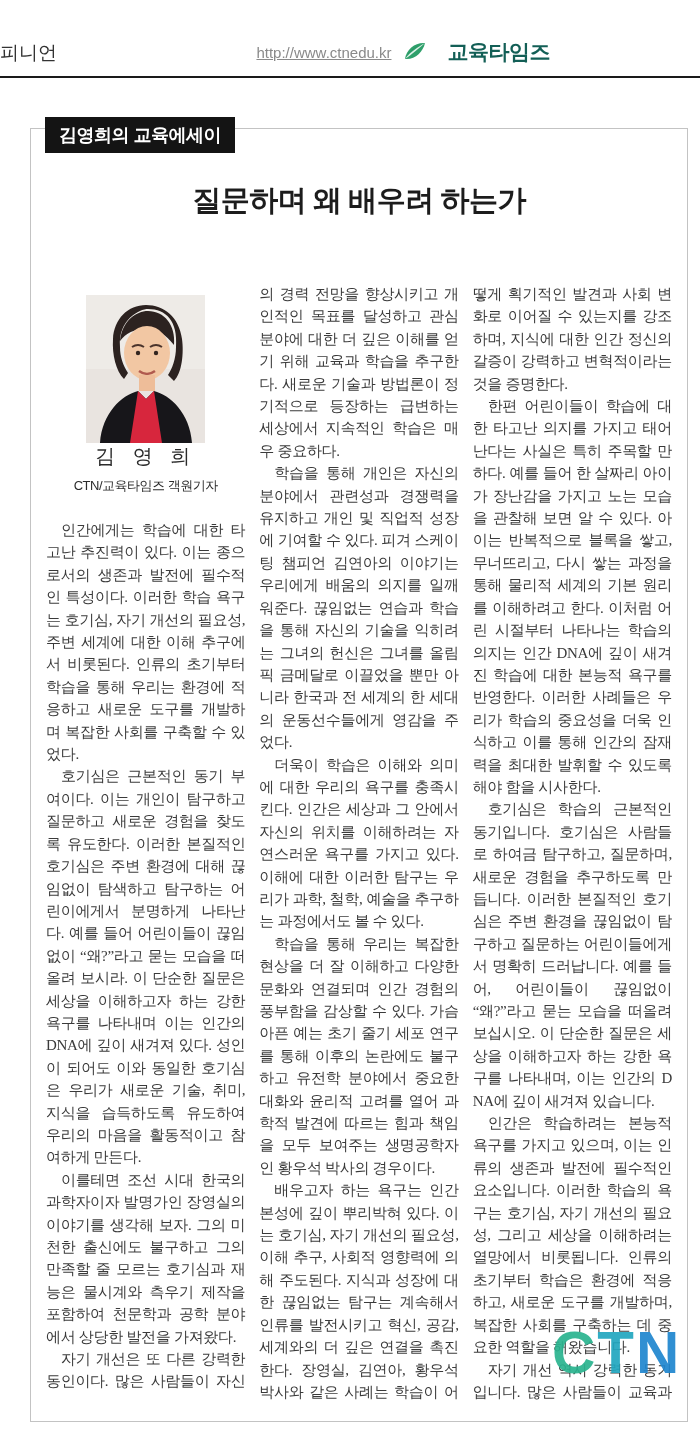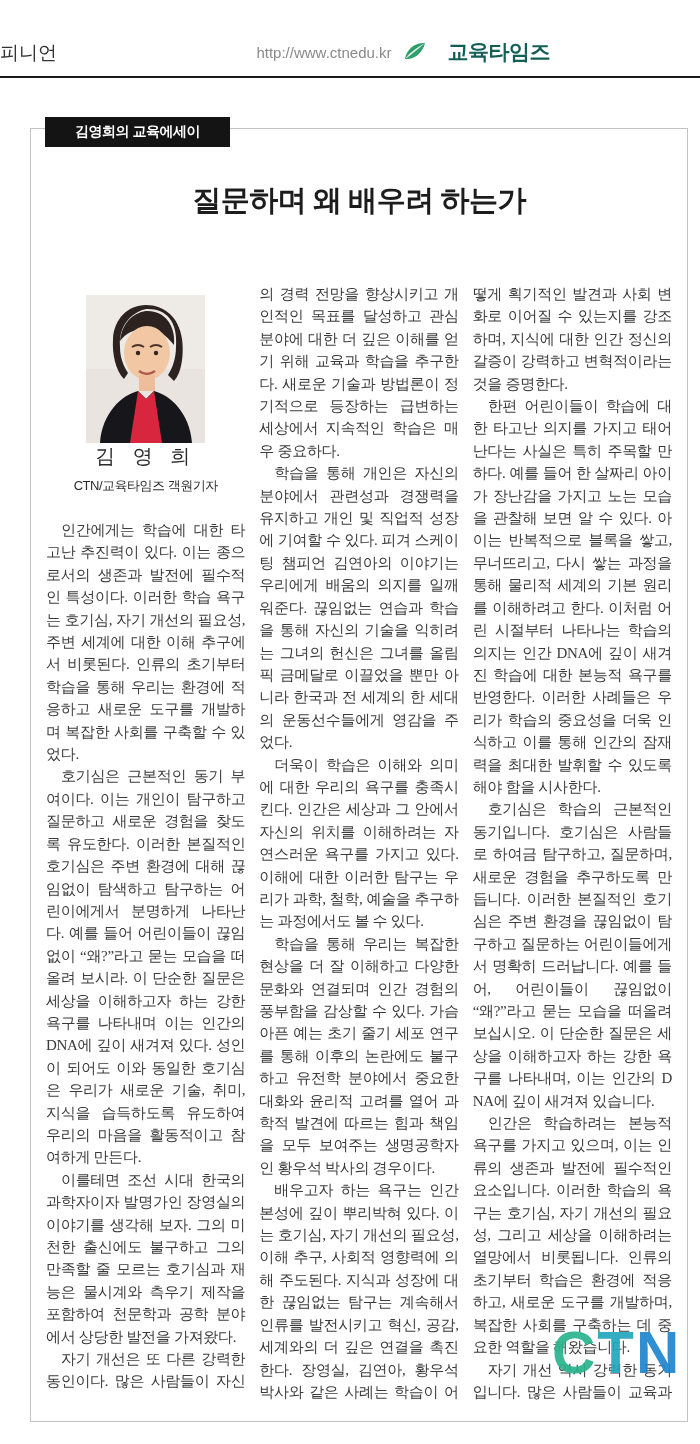--- a/index.html
+++ b/index.html
@@ -8,33 +8,33 @@
     font-family:"Liberation Sans","DejaVu Sans",sans-serif;
     overflow:hidden;
   }
   
   .masthead{position:absolute;top:0;left:0;width:560px;height:78px;}
   .section-name{
     position:absolute;left:0px;top:40px;font-size:19px;color:#333;
     letter-spacing:0px;font-weight:500;
   }
   .head-right{position:absolute;right:10px;top:38px;display:flex;align-items:center;gap:10px;}
-  .site-url{font-size:15px;color:#8a8a8a;letter-spacing:0px;}
+  .site-url{font-size:15px;color:#8a8a8a;letter-spacing:0px;text-decoration:underline;}
   .brand{display:flex;align-items:center;gap:20px;}
   .brand-text{font-size:21px;font-weight:bold;color:#135f56;letter-spacing:-0.5px;}
   .head-rule{position:absolute;top:76px;left:0;width:700px;height:2px;background:#1a1a1a;}
 
   
   .article-frame{
     position:absolute;left:30px;top:128px;width:658px;height:1294px;
     border:1px solid #c3c3c3;box-sizing:border-box;background:#fff;
   }
   .tag-box{
     position:absolute;left:14px;top:-12px;background:#141414;color:#fff;
-    font-size:14px;font-weight:bold;padding:6px 30px;letter-spacing:-0.5px;
+    font-size:18px;font-weight:bold;padding:6px 14px;letter-spacing:-0.5px;
   }
   .article-title{
     margin-top:52px;text-align:center;font-size:29px;font-weight:600;color:#1c1c1c;
     font-family:"Liberation Serif","DejaVu Serif",serif;letter-spacing:-0.5px;
   }
   
   .article-columns{
     margin:62px 15px 0 15px;height:1127px;overflow:hidden;
     column-count:3;column-gap:14px;column-fill:auto;
   }

